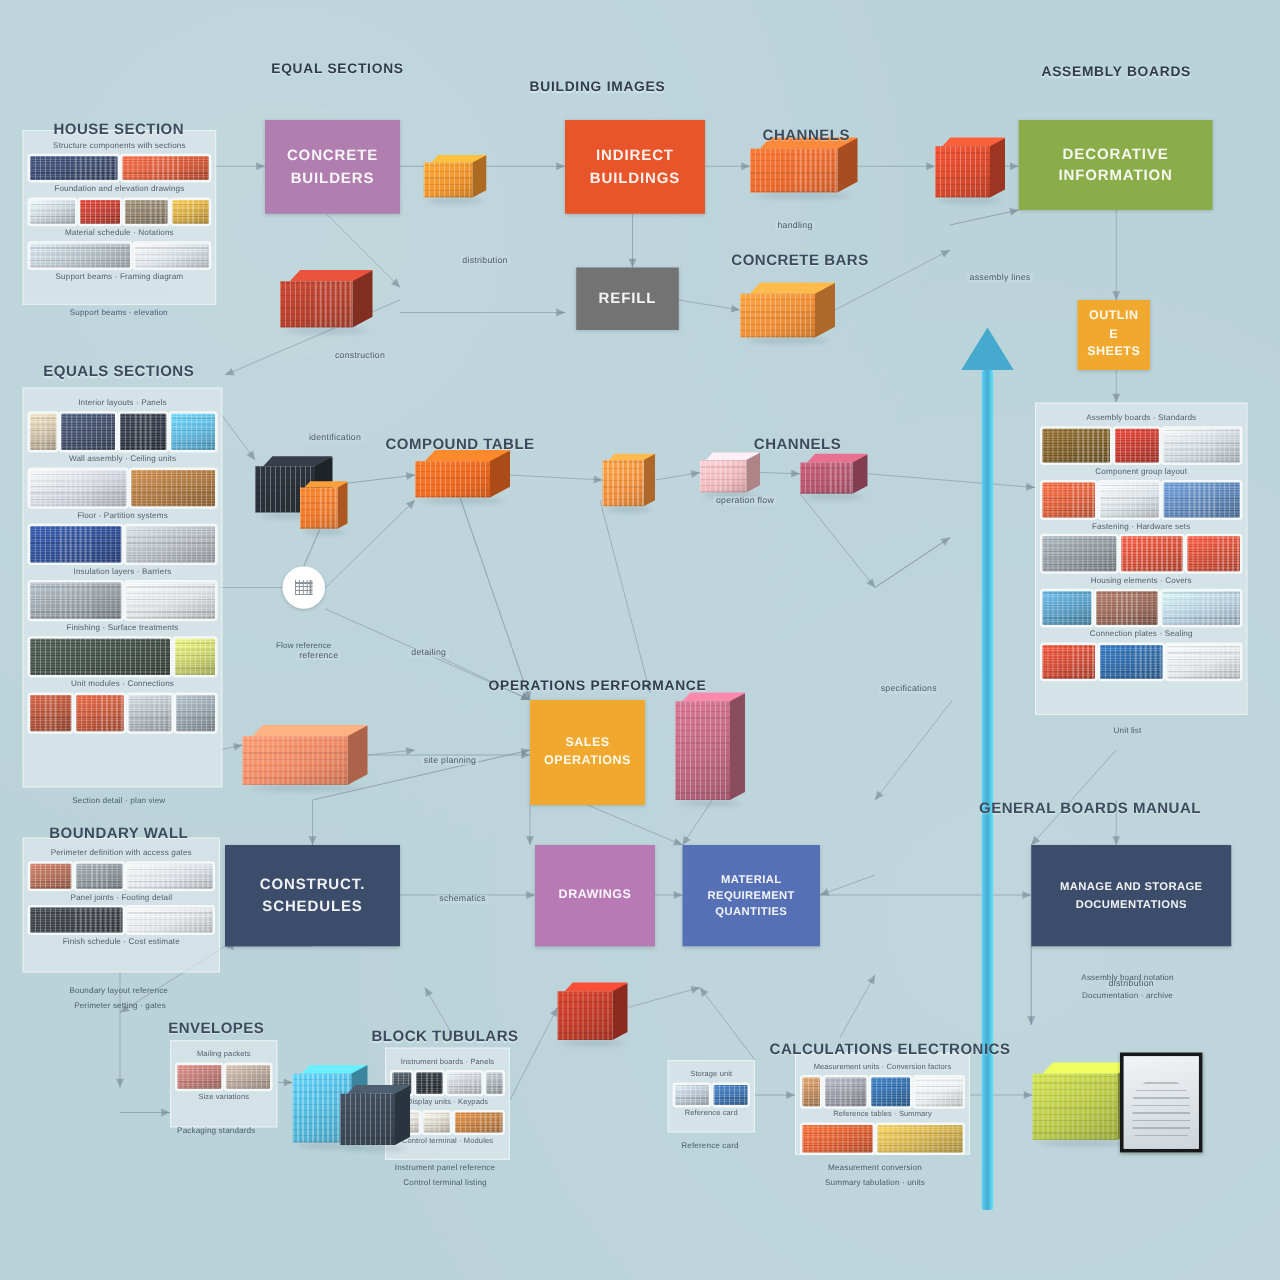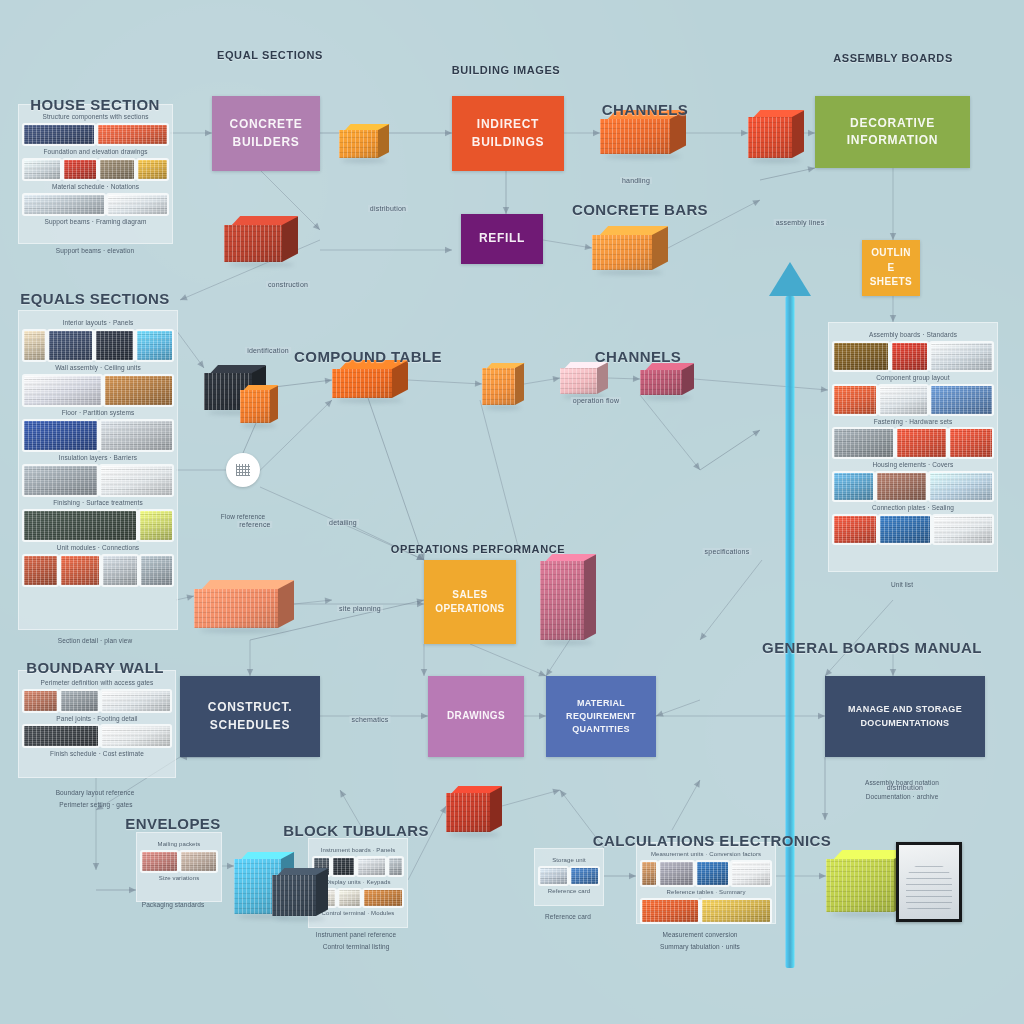--- a/index.html
+++ b/index.html
@@ -15,21 +15,21 @@
   .abs{position:absolute;}
 
   
   .heading{
     position:absolute;
     font-size:11px;font-weight:bold;letter-spacing:.6px;
     color:#2f3c4d;text-transform:uppercase;text-align:center;
     white-space:nowrap;transform:translateX(-50%);
     text-shadow:0 1px 1px rgba(255,255,255,.45);
   }
-  .heading.sm{font-size:15px;letter-spacing:.4px;color:#3b4a5c;}
+  .heading.sm{font-size:12px;letter-spacing:.4px;color:#3b4a5c;}
 
   
   .node{
     position:absolute;
     display:flex;align-items:center;justify-content:center;
     text-align:center;
     font-size:12px;font-weight:bold;letter-spacing:.7px;
     line-height:1.45;text-transform:uppercase;
     color:#ffffff;
     box-shadow:0 1px 3px rgba(40,60,75,.22);
@@ -641,21 +641,21 @@
 BUILDERS</span>
       </div>
       <div class="node" style="left: 452px; top: 96px; width: 112px; height: 75px; background: rgb(232, 85, 42);">
         <span class="n-label blurtext" style="white-space: pre-line;">INDIRECT
 BUILDINGS</span>
       </div>
       <div class="node" style="left: 815px; top: 96px; width: 155px; height: 72px; background: rgb(138, 173, 74);">
         <span class="n-label blurtext" style="white-space: pre-line;">DECORATIVE
 INFORMATION</span>
       </div>
-      <div class="node" style="left: 461px; top: 214px; width: 82px; height: 50px; background: #701a75;">
+      <div class="node" style="left: 461px; top: 214px; width: 82px; height: 50px; background: #737373;">
         <span class="n-label blurtext" style="white-space: pre-line;">REFILL</span>
       </div>
       <div class="node small" style="left: 862px; top: 240px; width: 58px; height: 56px; background: rgb(240, 169, 46);">
         <span class="n-label blurtext" style="white-space: pre-line;">OUTLINE
 SHEETS</span>
       </div>
       <div class="node small" style="left: 424px; top: 560px; width: 92px; height: 84px; background: rgb(240, 169, 46);">
         <span class="n-label blurtext" style="white-space: pre-line;">SALES
 OPERATIONS</span>
       </div>
@@ -669,21 +669,21 @@
       <div class="node tiny" style="left: 546px; top: 676px; width: 110px; height: 81px; background: rgb(85, 112, 181);">
         <span class="n-label blurtext" style="white-space: pre-line;">MATERIAL
 REQUIREMENT
 QUANTITIES</span>
       </div>
       <div class="node tiny" style="left: 825px; top: 676px; width: 160px; height: 81px; background: rgb(60, 77, 107);">
         <span class="n-label blurtext" style="white-space: pre-line;">MANAGE AND STORAGE
 DOCUMENTATIONS</span>
       </div>
       <div class="heading blurtext" style="left: 270px; top: 49px;">EQUAL SECTIONS</div>
-      <div class="heading blurtext" style="left: 506px; top: 64px;">BUILDING IMAGES</div>
+      <div class="heading blurtext" style="left: 478px; top: 64px;">BUILDING IMAGES</div>
       <div class="heading blurtext" style="left: 893px; top: 52px;">ASSEMBLY BOARDS</div>
       <div class="heading sm blurtext" style="left: 645px; top: 101px;">CHANNELS</div>
       <div class="heading sm blurtext" style="left: 640px; top: 201px;">CONCRETE BARS</div>
       <div class="heading sm blurtext" style="left: 368px; top: 348px;">COMPOUND TABLE</div>
       <div class="heading sm blurtext" style="left: 638px; top: 348px;">CHANNELS</div>
       <div class="heading blurtext" style="left: 478px; top: 543px;">OPERATIONS PERFORMANCE</div>
       <div class="heading sm blurtext" style="left: 95px; top: 96px;">HOUSE SECTION</div>
       <div class="heading sm blurtext" style="left: 95px; top: 290px;">EQUALS SECTIONS</div>
       <div class="heading sm blurtext" style="left: 95px; top: 659px;">BOUNDARY WALL</div>
       <div class="heading sm blurtext" style="left: 872px; top: 639px;">GENERAL BOARDS MANUAL</div>

